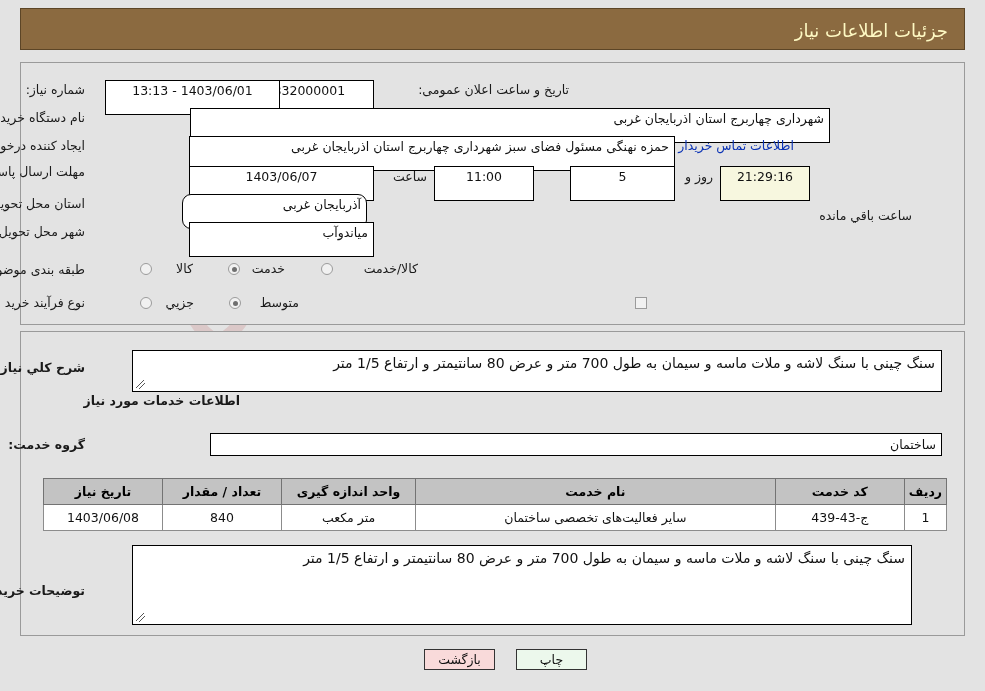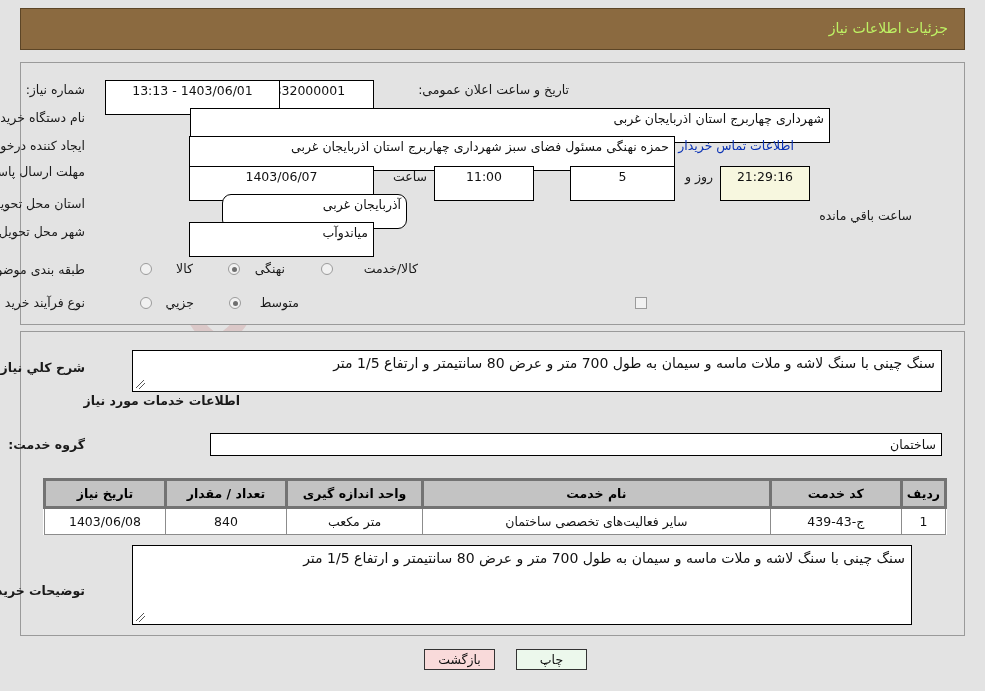--- a/index.html
+++ b/index.html
@@ -40,22 +40,22 @@
     height: 42px;
     background: #8b6a40;
     border: 1px solid #5c4526;
     box-sizing: border-box;
     z-index: 3;
   }
   .header-title {
     position: absolute;
     right: 16px;
     top: 11px;
-    color: #bef264;
-    font-size: 14px;
+    color: #fef9c3;
+    font-size: 18px;
     letter-spacing: 0;
   }
 
   
   .panel {
     position: absolute;
     box-sizing: border-box;
     border: 1px solid #9a9a9a;
     background: #e3e3e3;
     z-index: 2;
@@ -158,21 +158,21 @@
     width: 904px;
     border-collapse: collapse;
     font-size: 12.5px;
     z-index: 4;
     background: #ffffff;
   }
   #svc-table th {
     background: #c3c3c3;
     color: #000000;
     font-weight: bold;
-    border: 3px solid #737373;
+    border: 1px solid #737373;
     height: 25px;
     padding: 0 4px;
     text-align: center;
     white-space: nowrap;
   }
   #svc-table td {
     background: #ffffff;
     color: #111111;
     border: 1px solid #8c8c8c;
     height: 25px;
@@ -238,32 +238,32 @@
   <div class="lbl" style="right:900px; top:164px;">مهلت ارسال پاسخ: تا تاریخ:</div>
   <div class="inp center" style="right:611px; top:166px; width:185px;">1403/06/07</div>
   <div class="lbl" style="right:558px; top:169px;">ساعت</div>
   <div class="inp center" style="right:451px; top:166px; width:100px;">11:00</div>
   <div class="inp center" style="right:310px; top:166px; width:105px;">5</div>
   <div class="lbl" style="right:272px; top:169px;">روز و</div>
   <div class="inp center yellow" style="right:175px; top:166px; width:90px;">21:29:16</div>
   <div class="lbl" style="right:73px; top:169px;margin-top:39px;">ساعت باقي مانده</div>
 
   <div class="lbl" style="right:900px; top:196px;">استان محل تحویل:</div>
-  <div class="inp" style="right:578px; top:194px; width:185px;border-radius:9px;">آذربایجان غربی</div>
+  <div class="inp" style="right:618px; top:194px; width:185px;border-radius:9px;">آذربایجان غربی</div>
 
   <div class="lbl" style="right:900px; top:224px;">شهر محل تحویل:</div>
   <div class="inp" style="right:611px; top:222px; width:185px;">میاندوآب</div>
 
   <div class="lbl" style="right:900px; top:262px;">طبقه بندی موضوعی:</div>
 
   <div class="radio" style="right:833px; top:263px;"></div>
   <div class="lbl" style="right:792px; top:261px;">کالا</div>
 
   <div class="radio on" style="right:745px; top:263px;"></div>
-  <div class="lbl" style="right:700px; top:261px;">نهنگی</div>
+  <div class="lbl" style="right:700px; top:261px;">خدمت</div>
 
   <div class="radio" style="right:652px; top:263px;"></div>
   <div class="lbl" style="right:567px; top:261px;">کالا/خدمت</div>
 
   <div class="lbl" style="right:900px; top:295px;">نوع فرآیند خرید :</div>
 
   <div class="radio" style="right:833px; top:297px;"></div>
   <div class="lbl" style="right:791px; top:295px;">جزیي</div>
 
   <div class="radio on" style="right:744px; top:297px;"></div>

